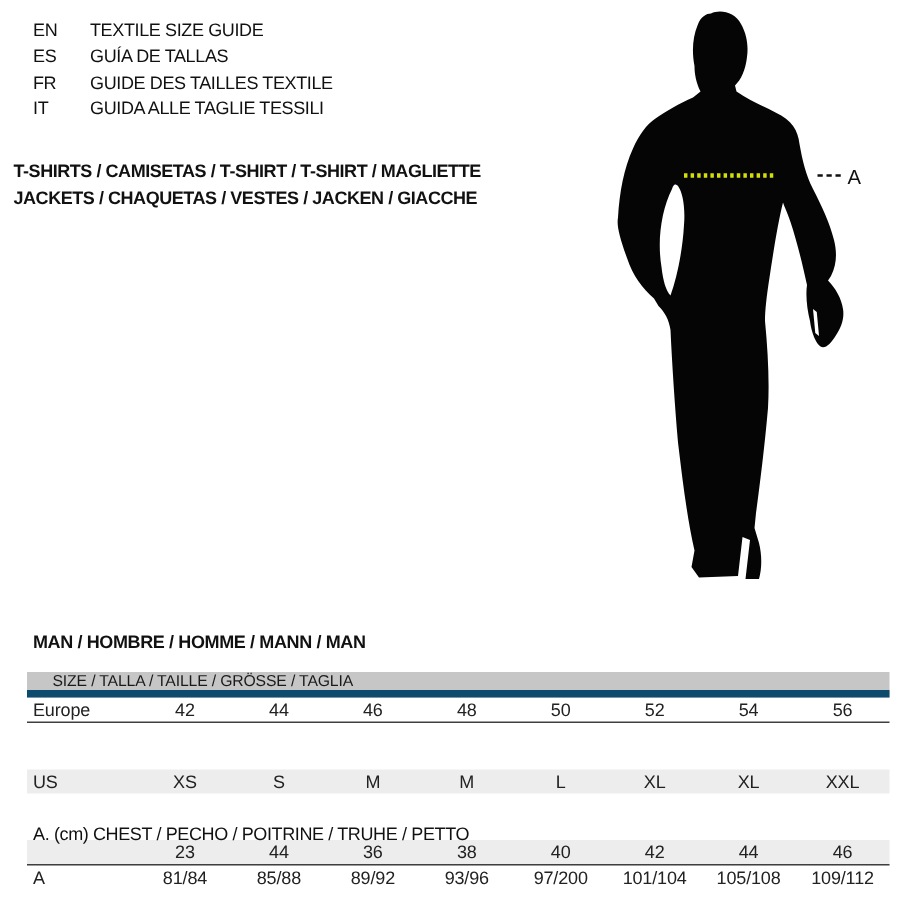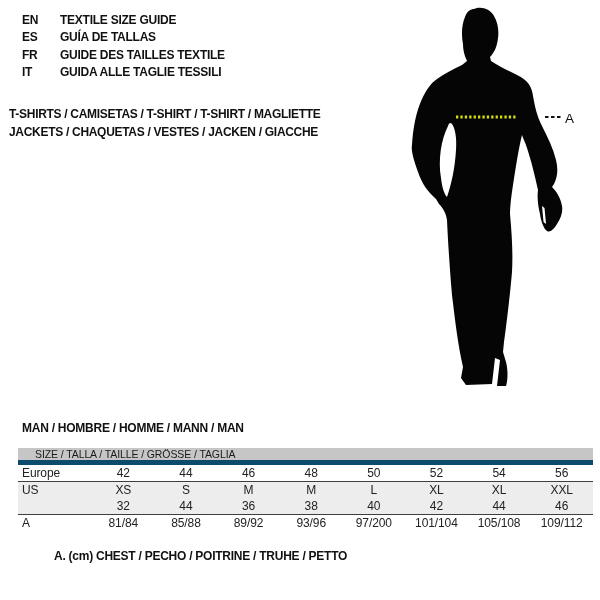--- a/index.html
+++ b/index.html
@@ -2,41 +2,41 @@
 <html><head>
 <meta charset="utf-8">
 <style>
   html,body{margin:0;padding:0;background:#fff;}
   .canvas{
     position:relative;width:600px;height:600px;background:#ffffff;overflow:hidden;
     font-family:"Liberation Sans","DejaVu Sans",sans-serif;color:#111;
   }
   
   .lang-list{position:absolute;left:22px;top:12px;}
-  .lang-row{display:flex;line-height:17.4px;font-size:12px;font-weight:700;letter-spacing:-0.25px;}
+  .lang-row{display:flex;line-height:17.4px;font-size:12px;font-weight:400;letter-spacing:-0.25px;}
   .lang-code{width:38px;flex:0 0 38px;}
   
   .categories{position:absolute;left:9px;top:105px;font-size:12px;font-weight:700;line-height:18px;letter-spacing:-0.3px;}
   
   .figure-wrap{position:absolute;left:400px;top:0;width:200px;height:400px;}
   
   .man-label{position:absolute;left:22px;top:421px;font-size:12px;font-weight:700;letter-spacing:-0.25px;}
   
   .size-table{position:absolute;left:18px;top:448px;width:575px;font-size:12px;letter-spacing:-0.1px;color:#222;}
   .table-header{
     background:#c6c6c6;height:12px;line-height:12px;font-size:10.5px;
     padding-left:17px;border-bottom:5px solid #0c4a6e;color:#1a1a1a;
   }
   .trow{display:flex;height:16px;line-height:16px;align-items:flex-end;}
   .trow.sep{border-bottom:1px solid #3f3f3f;}
-  .trow.gray{background:#ededed;}
+  .trow.gray{background:#ededed;margin-top:31px;}
   .tlabel{flex:0 0 70px;padding-left:4px;text-align:left;}
   .tcell{flex:1 1 0;text-align:center;}
   
-  .footnote{position:absolute;left:22px;top:549px;font-size:12px;font-weight:700;letter-spacing:-0.25px;margin-left:32px;}
+  .footnote{position:absolute;left:22px;top:549px;font-size:12px;font-weight:400;letter-spacing:-0.25px;}
 </style>
 </head>
 <body>
 
 <div class="canvas">
 
   <div class="lang-list">
     <div class="lang-row">
       <span class="lang-code">EN</span>
       <span class="lang-text">TEXTILE SIZE GUIDE</span>
@@ -152,21 +152,21 @@
       <div class="tcell">M</div>
       <div class="tcell">M</div>
       <div class="tcell">L</div>
       <div class="tcell">XL</div>
       <div class="tcell">XL</div>
       <div class="tcell">XXL</div>
     </div>
 
     <div class="trow gray sep">
       <div class="tlabel"></div>
-      <div class="tcell">32</div>
+      <div class="tcell">23</div>
       <div class="tcell">44</div>
       <div class="tcell">36</div>
       <div class="tcell">38</div>
       <div class="tcell">40</div>
       <div class="tcell">42</div>
       <div class="tcell">44</div>
       <div class="tcell">46</div>
     </div>
 
     <div class="trow">

